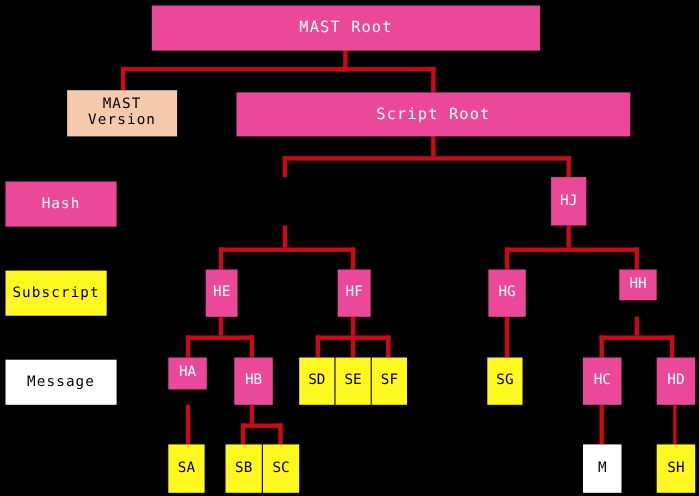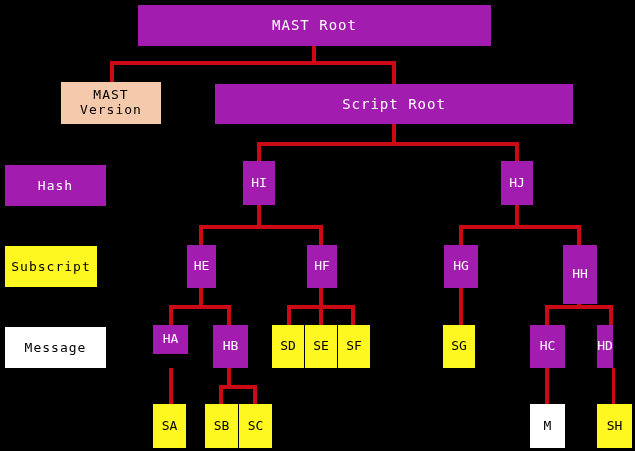--- a/index.html
+++ b/index.html
@@ -20,21 +20,21 @@
     box-sizing: border-box;
     display: flex;
     align-items: center;
     justify-content: center;
     text-align: center;
     line-height: 1.15;
     white-space: pre-line;
     z-index: 3;
   }
   .hash {
-    background: #a21caf;
+    background: #ec4899;
     color: #FFFFFF;
   }
   .subscript {
     background: #FFF720;
     color: #000000;
   }
   .message {
     background: #ffffff;
     color: #000000;
   }
@@ -126,39 +126,38 @@
     <span>Message</span>
   </div>
 
   <div class="node hash" style="left:138px; top:5px; width:353px; height:41px; font-size:14px; letter-spacing:1px;">MAST Root</div>
 
   <div class="node version" style="left:61px; top:82px; width:100px; height:42px; font-size:13px; letter-spacing:1px;">MAST
 Version</div>
 
   <div class="node hash" style="left:215px; top:84px; width:358px; height:40px; font-size:14px; letter-spacing:1px;">Script Root</div>
 
-  <div class="node hash" style="left:243px; top:161px; width:32px; height:44px; font-size:13px;">HI</div>
   <div class="node hash" style="left:501px; top:161px; width:32px; height:44px; font-size:13px;">HJ</div>
 
   <div class="node hash" style="left:187px; top:245px; width:29px; height:43px; font-size:13px;">HE</div>
   <div class="node hash" style="left:307px; top:245px; width:30px; height:43px; font-size:13px;">HF</div>
   <div class="node hash" style="left:444px; top:245px; width:34px; height:43px; font-size:13px;">HG</div>
-  <div class="node hash" style="left:563px; top:245px; width:34px; height:59px; font-size:13px;">HH</div>
+  <div class="node hash" style="left:563px; top:245px; width:34px; height:28px; font-size:13px;">HH</div>
 
   <div class="node hash" style="left:153px; top:325px; width:35px; height:29px; font-size:13px;">HA</div>
   <div class="node hash" style="left:213px; top:325px; width:35px; height:43px; font-size:13px;">HB</div>
 
   <div class="node subscript" style="left:272px; top:325px; width:32px; height:43px; font-size:13px;">SD</div>
   <div class="node subscript" style="left:305px; top:325px; width:32px; height:43px; font-size:13px;text-align:right;">SE</div>
   <div class="node subscript" style="left:338px; top:325px; width:32px; height:43px; font-size:13px;">SF</div>
 
   <div class="node subscript" style="left:443px; top:325px; width:32px; height:43px; font-size:13px;">SG</div>
 
   <div class="node hash" style="left:530px; top:325px; width:35px; height:43px; font-size:13px;">HC</div>
-  <div class="node hash" style="left:597px; top:325px; width:16px; height:43px; font-size:13px;">HD</div>
+  <div class="node hash" style="left:597px; top:325px; width:35px; height:43px; font-size:13px;">HD</div>
 
   <div class="node subscript" style="left:153px; top:404px; width:33px; height:44px; font-size:13px;">SA</div>
   <div class="node subscript" style="left:205px; top:404px; width:33px; height:44px; font-size:13px;text-align:right;">SB</div>
   <div class="node subscript" style="left:239px; top:404px; width:33px; height:44px; font-size:13px;">SC</div>
 
   <div class="node message" style="left:530px; top:404px; width:35px; height:44px; font-size:13px;">M</div>
   <div class="node subscript" style="left:597px; top:404px; width:35px; height:44px; font-size:13px;">SH</div>
 
 </div>
 

